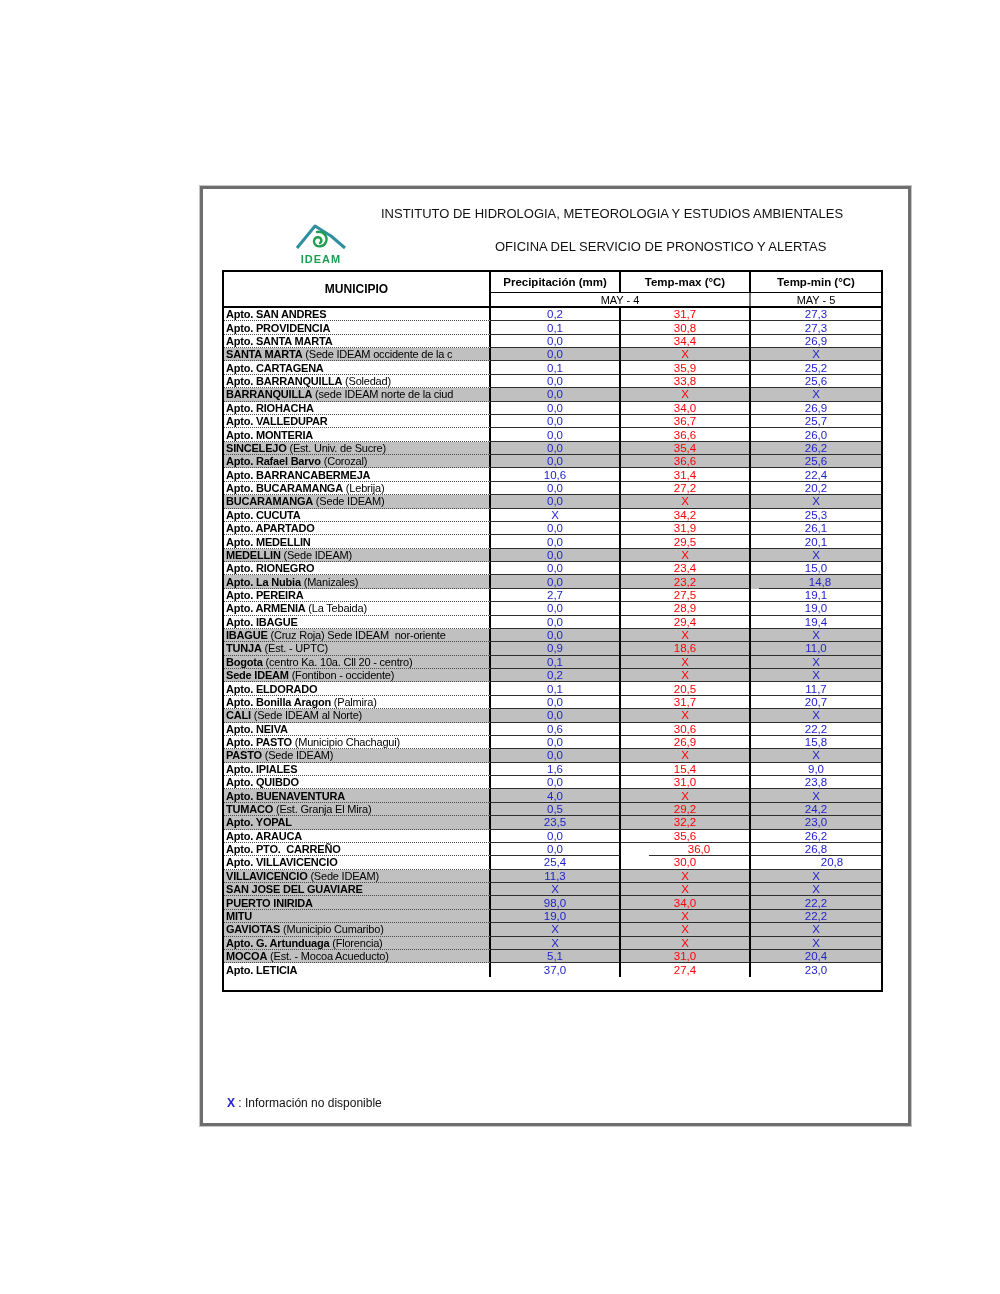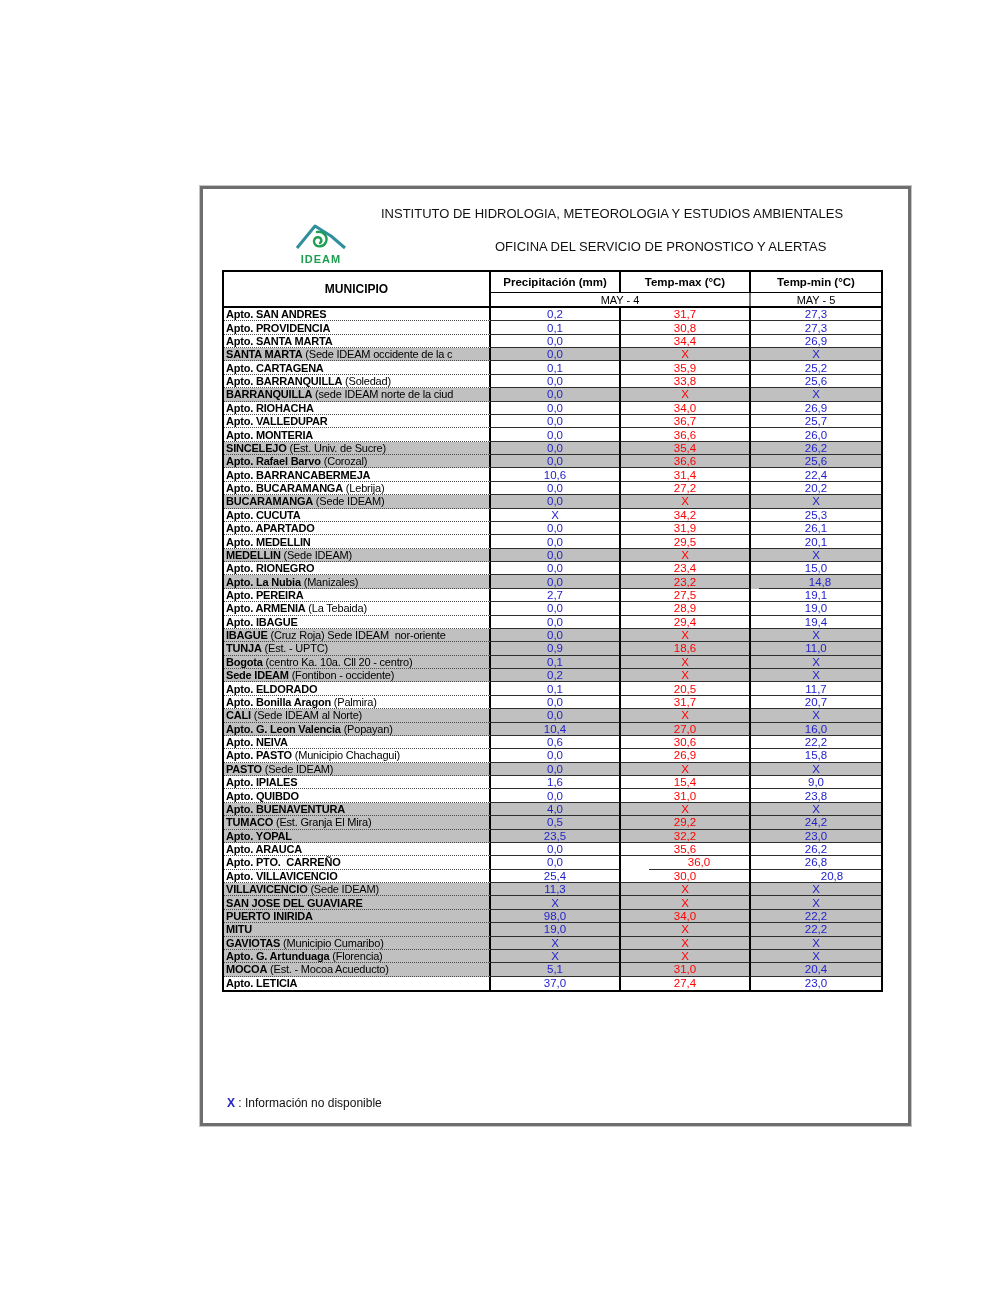--- a/index.html
+++ b/index.html
@@ -256,26 +256,20 @@
           <div class="cell val" style="color: rgb(34, 34, 204);">0,0</div>
           <div class="cell val" style="color: rgb(255, 0, 0);">31,7</div>
           <div class="cell val last" style="color: rgb(34, 34, 204);">20,7</div>
         </div>
         <div class="trow gray">
           <div class="cell mun"><span class="mname">CALI</span><span class="mdetail"> (Sede IDEAM al Norte)</span></div>
           <div class="cell val" style="color: rgb(34, 34, 204);">0,0</div>
           <div class="cell val" style="color: rgb(255, 0, 0);">X</div>
           <div class="cell val last" style="color: rgb(34, 34, 204);">X</div>
         </div>
-        <div class="trow gray">
-          <div class="cell mun"><span class="mname">Apto. G. Leon Valencia</span><span class="mdetail"> (Popayan)</span></div>
-          <div class="cell val" style="color: rgb(34, 34, 204);">10,4</div>
-          <div class="cell val" style="color: rgb(255, 0, 0);">27,0</div>
-          <div class="cell val last" style="color: rgb(34, 34, 204);">16,0</div>
-        </div>
         <div class="trow">
           <div class="cell mun"><span class="mname">Apto. NEIVA</span></div>
           <div class="cell val" style="color: rgb(34, 34, 204);">0,6</div>
           <div class="cell val" style="color: rgb(255, 0, 0);">30,6</div>
           <div class="cell val last" style="color: rgb(34, 34, 204);">22,2</div>
         </div>
         <div class="trow">
           <div class="cell mun"><span class="mname">Apto. PASTO</span><span class="mdetail"> (Municipio Chachagui)</span></div>
           <div class="cell val" style="color: rgb(34, 34, 204);">0,0</div>
           <div class="cell val" style="color: rgb(255, 0, 0);">26,9</div>

